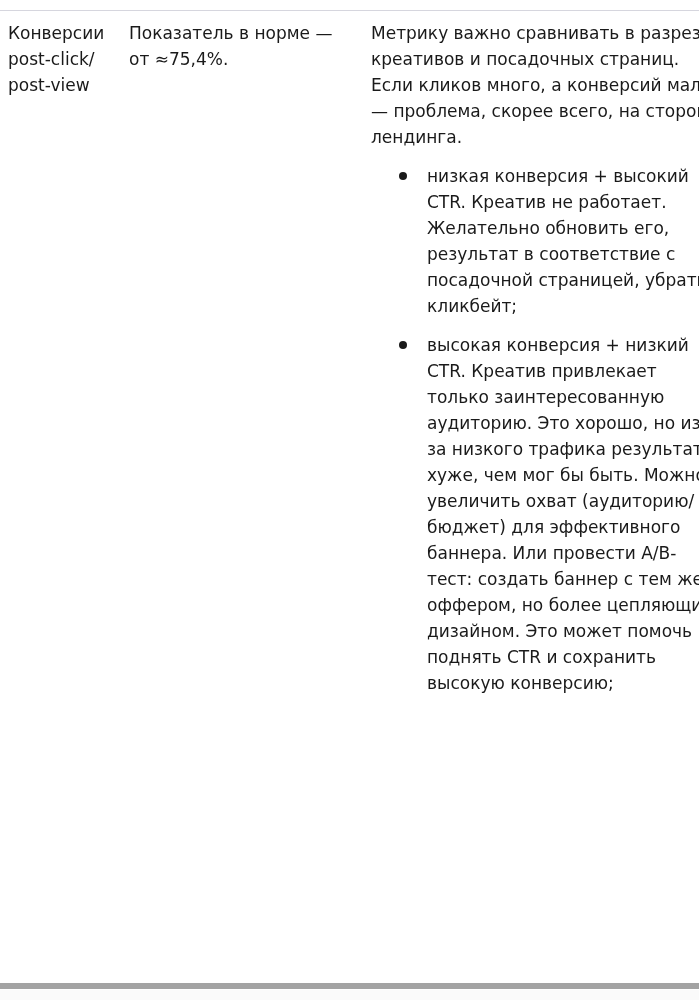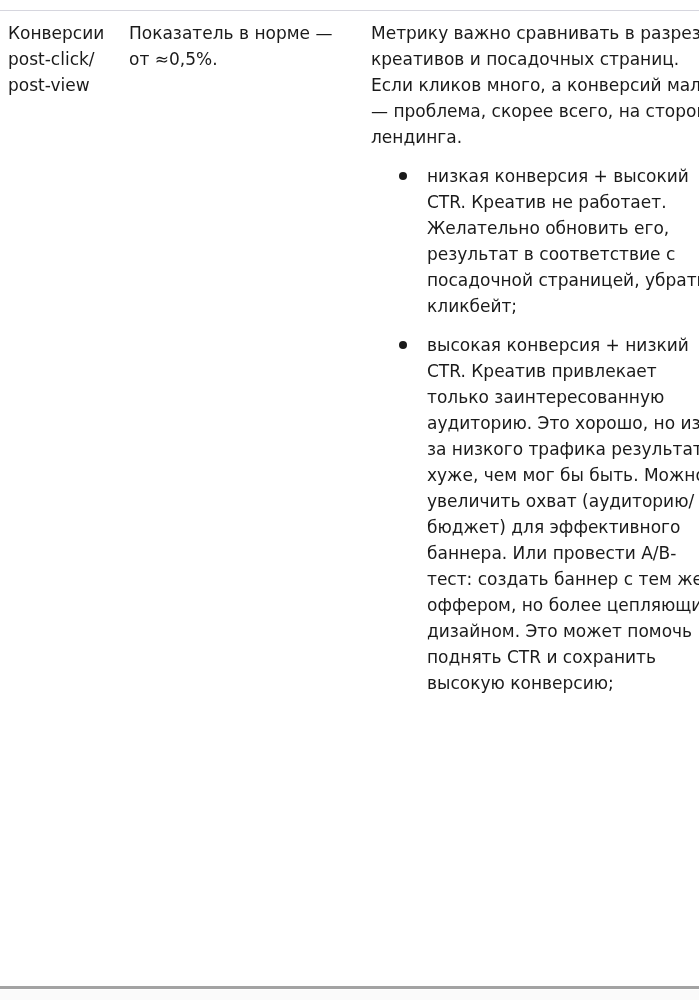--- a/index.html
+++ b/index.html
@@ -4,42 +4,42 @@
 <style>
   html, body { margin: 0; padding: 0; background: #ffffff; }
   body {
     width: 699px; height: 1000px; overflow: hidden; position: relative;
     font-family: "DejaVu Sans", sans-serif; color: #1a1a1a;
     font-size: 17px; line-height: 26px;
   }
   .table {
     position: absolute; left: 0; top: 10px; width: 699px;
     border-top: 1px solid #d6d6de;
-    border-bottom: 3px solid #a3a3a3;
+    border-bottom: 6px solid #a3a3a3;
     height: 979px; box-sizing: border-box;
   }
   .col { position: absolute; top: 9px; }
   .c1 { left: 8px; width: 118px; }
   .c2 { left: 129px; width: 215px; }
   .c3 { left: 371px; width: 348px; }
   p { margin: 0 0 13px 0; }
   ul { margin: 0; padding: 0; list-style: none; }
   li { position: relative; padding-left: 56px; margin-bottom: 13px; }
   li .bullet {
     position: absolute; left: 28px; top: 9px;
     width: 8px; height: 8px; border-radius: 50%; background: #1a1a1a;
   }
   .below { position: absolute; left: 0; top: 990px; width: 699px; height: 10px; background: #fafafa; }
 </style>
 </head>
 <body>
 
 <div class="table">
   <div class="col c1">Конверсии post-click/ post-view</div>
-  <div class="col c2">Показатель в норме — от ≈0,5%.</div>
+  <div class="col c2">Показатель в норме — от ≈75,4%.</div>
   <div class="col c3">
     <p>Метрику важно сравнивать в разрезе креативов и посадочных страниц. Если кликов много, а конверсий мало — проблема, скорее всего, на стороне лендинга.</p>
     <ul>
       <li>
         <span class="bullet"></span>
         <span>низкая конверсия + высокий CTR. Креатив не работает. Желательно обновить его, результат в соответствие с посадочной страницей, убрать кликбейт;</span>
       </li>
       <li>
         <span class="bullet"></span>
         <span>высокая конверсия + низкий CTR. Креатив привлекает только заинтересованную аудиторию. Это хорошо, но из-за низкого трафика результат хуже, чем мог бы быть. Можно увеличить охват (аудиторию/бюджет) для эффективного баннера. Или провести A/B-тест: создать баннер с тем же оффером, но более цепляющим дизайном. Это может помочь поднять CTR и сохранить высокую конверсию;</span>

